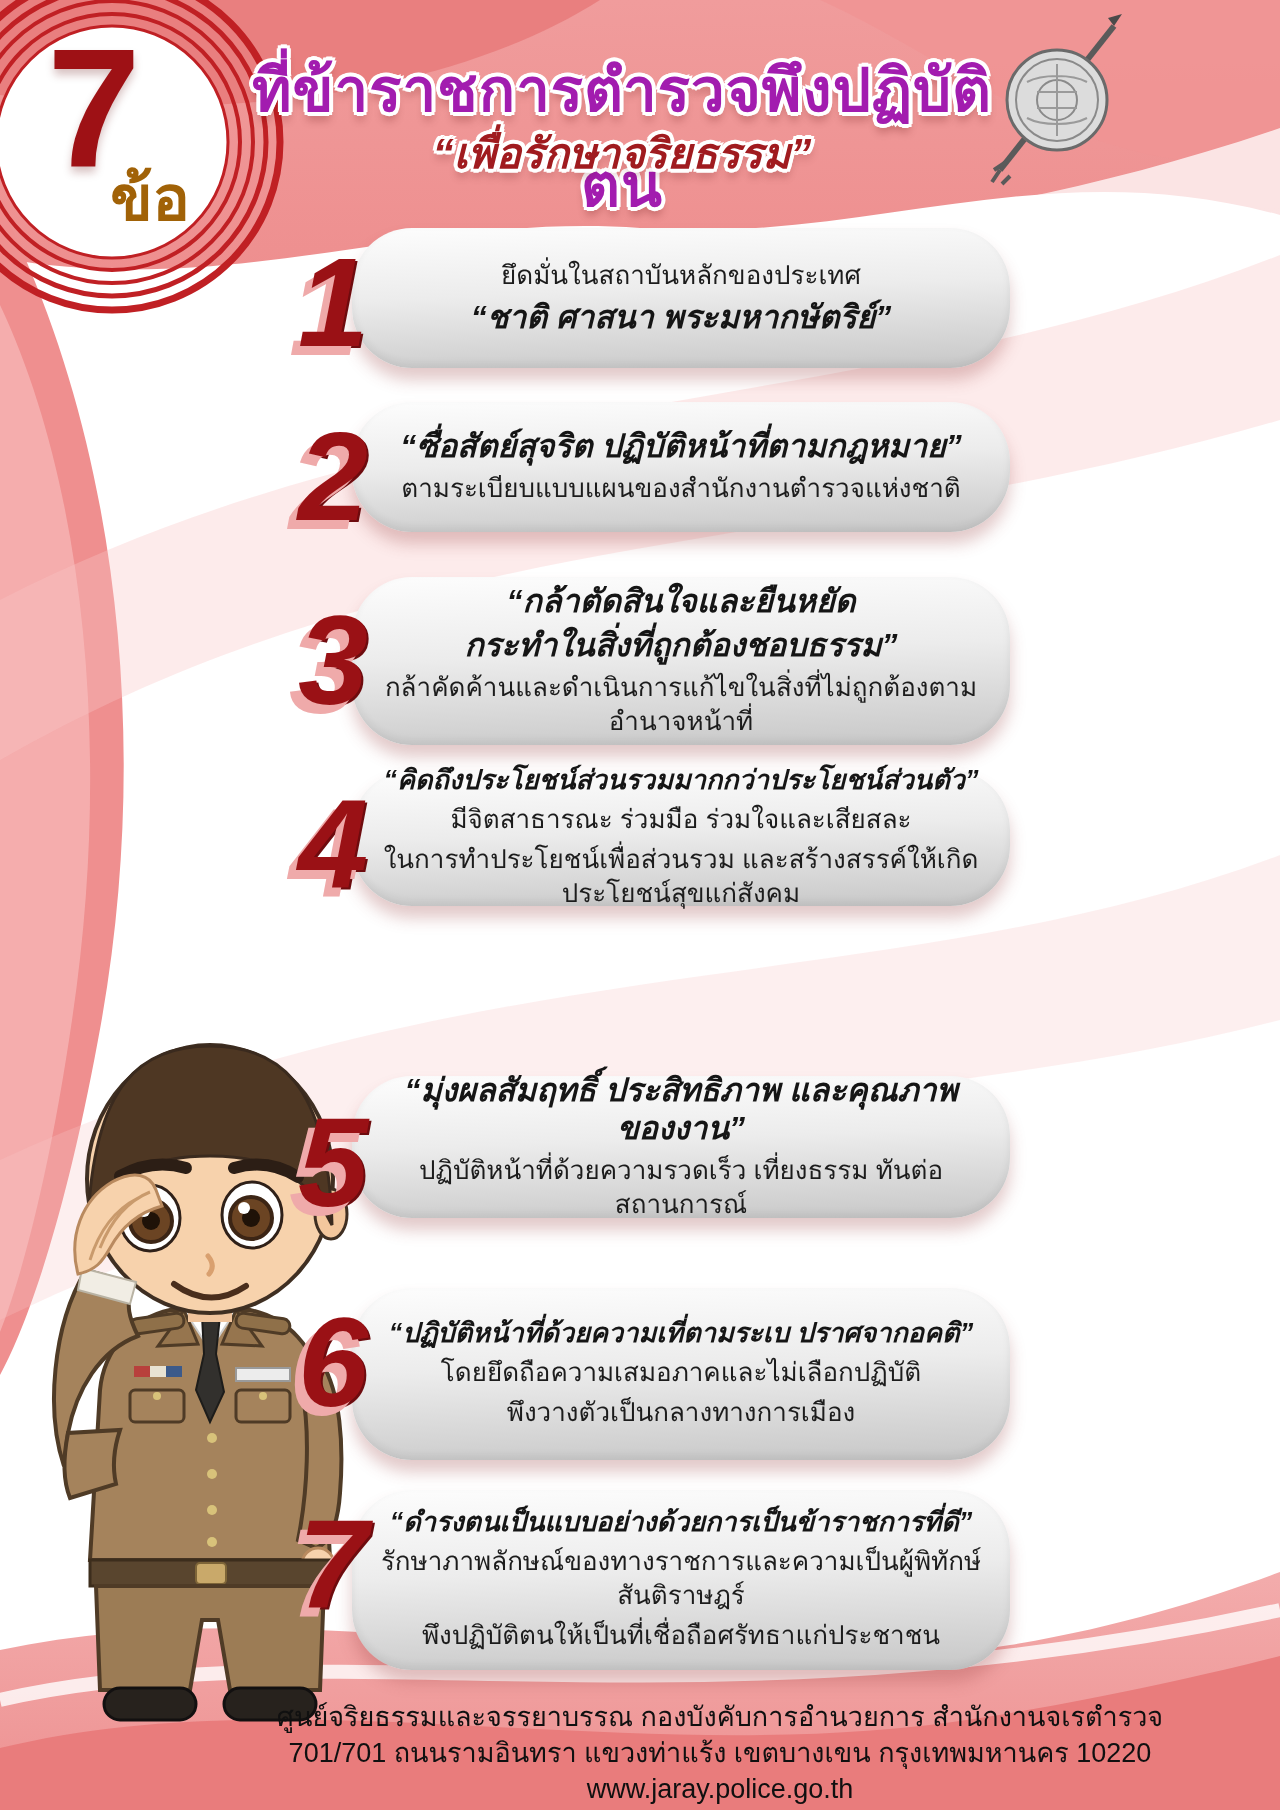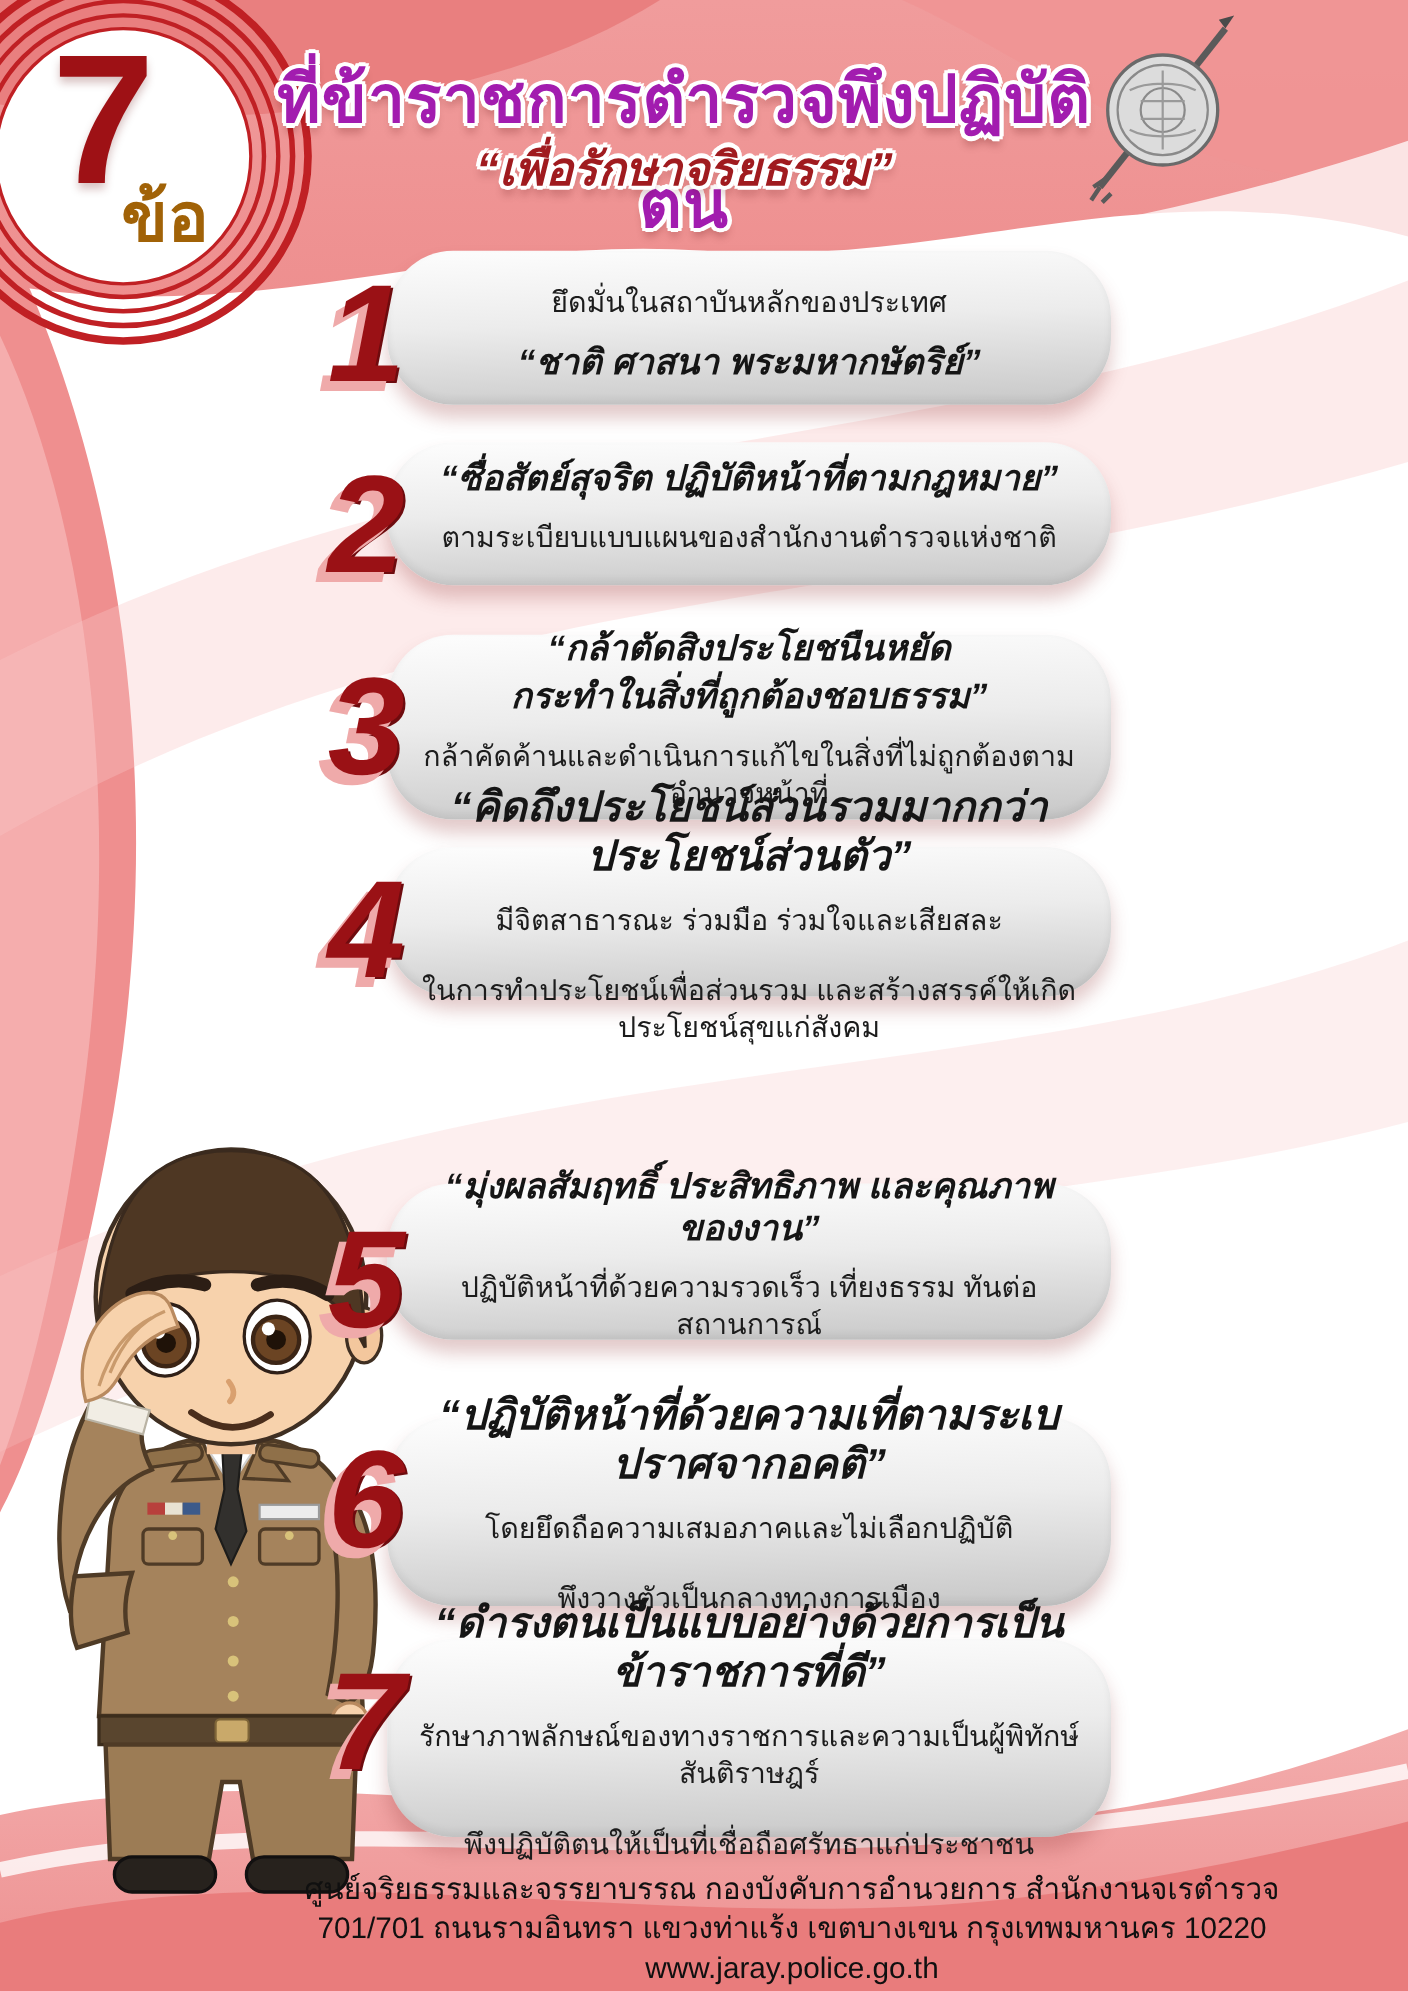--- a/index.html
+++ b/index.html
@@ -51,22 +51,22 @@
     text-align:center;gap:2px;
   }
   .num{
     position:absolute;left:278px;width:110px;text-align:center;z-index:3;
     font-size:126px;font-weight:800;font-style:italic;color:#9a1115;line-height:1;
     text-shadow:-9px 9px 0 #efaaaa, 2px 2px 0 #6e0b0e;
   }
   .head{margin:2px 0;font-weight:800;font-style:italic;color:#151515;line-height:1.18;}
   .head-lg{font-size:32px;}
   .head-md{font-size:32px;}
-  .head-sm{font-size:38px;}
-  .small{margin:14px 0;font-size:26px;color:#1c1c1c;line-height:1.3;}
+  .head-sm{font-size:27px;}
+  .small{margin:2px 0;font-size:26px;color:#1c1c1c;line-height:1.3;}
 
   
   .officer{position:absolute;left:38px;top:918px;}
   .footer{
     position:absolute;left:270px;top:1698px;width:900px;text-align:center;
     font-size:27px;color:#101010;line-height:1.22;
   }
   .footer p{margin:3px 0;}
 </style>
 </head>
@@ -135,21 +135,21 @@
   </div>
 
   <div class="num" style="top:414px">2</div>
   <div class="box" style="top:402px;height:130px">
     <p class="head head-md">“ซื่อสัตย์สุจริต ปฏิบัติหน้าที่ตามกฎหมาย”</p>
     <p class="small">ตามระเบียบแบบแผนของสำนักงานตำรวจแห่งชาติ</p>
   </div>
 
   <div class="num" style="top:598px">3</div>
   <div class="box" style="top:577px;height:168px">
-    <p class="head head-md">“กล้าตัดสิงประโยชนืนหยัด</p>
+    <p class="head head-md">“กล้าตัดสินใจและยืนหยัด</p>
     <p class="head head-md">กระทำในสิ่งที่ถูกต้องชอบธรรม”</p>
     <p class="small">กล้าคัดค้านและดำเนินการแก้ไขในสิ่งที่ไม่ถูกต้องตามอำนาจหน้าที่</p>
   </div>
 
   <div class="num" style="top:782px">4</div>
   <div class="box" style="top:770px;height:136px">
     <p class="head head-sm">“คิดถึงประโยชน์ส่วนรวมมากกว่าประโยชน์ส่วนตัว”</p>
     <p class="small">มีจิตสาธารณะ ร่วมมือ ร่วมใจและเสียสละ</p>
     <p class="small">ในการทำประโยชน์เพื่อส่วนรวม และสร้างสรรค์ให้เกิดประโยชน์สุขแก่สังคม</p>
   </div>

